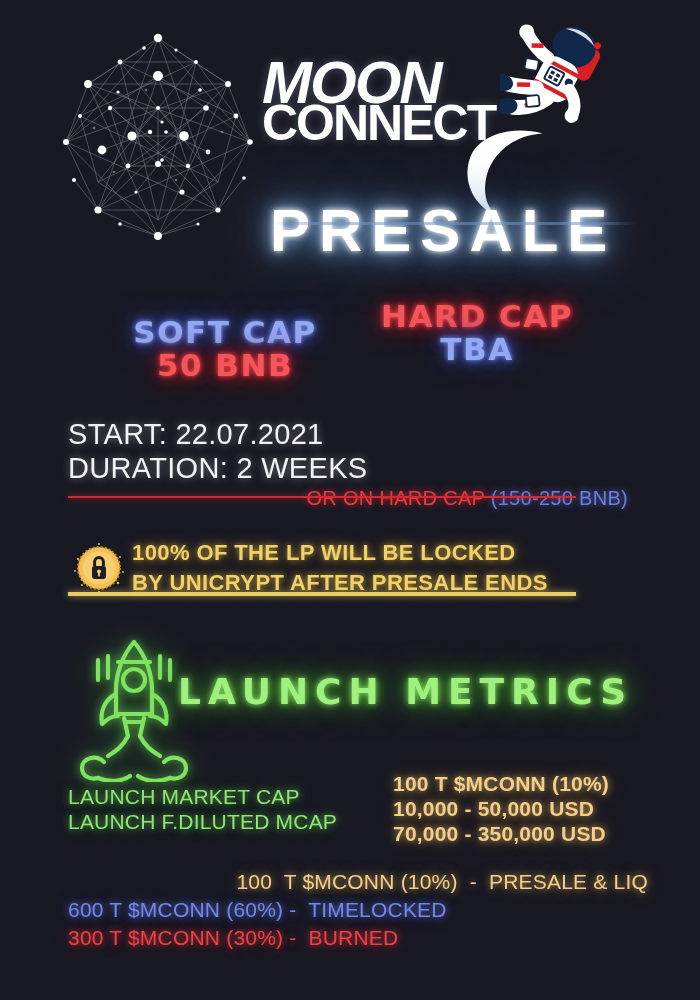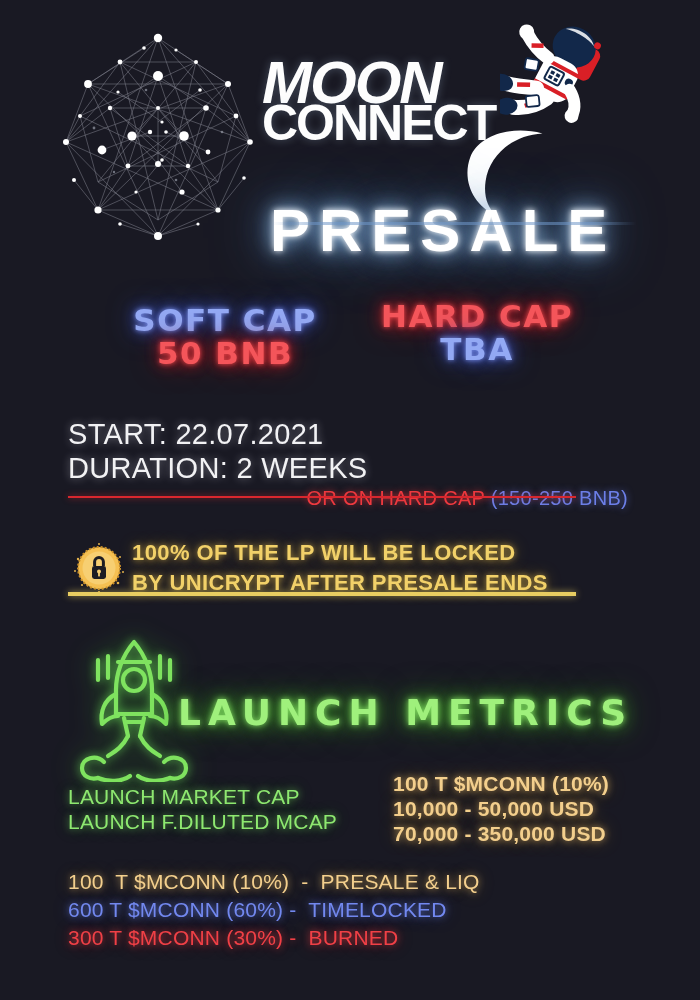--- a/index.html
+++ b/index.html
@@ -43,21 +43,21 @@
       0 0 60px #3d6f9e;
   }
   .presale-streak {
     position:absolute; left:272px; top:222px; width:364px; height:3px;
     background:linear-gradient(90deg, rgba(110,150,200,0) 0%, rgba(110,150,200,.55) 12%, rgba(110,150,200,.55) 88%, rgba(110,150,200,0) 100%);
   }
 
   
   .caps { position:absolute; left:0; top:300px; width:700px; height:80px; }
   .cap-col { position:absolute; text-align:center; }
-  .cap-soft { left:100px; top:4px; width:250px; }
+  .cap-soft { left:100px; top:16px; width:250px; }
   .cap-hard { left:352px; top:0; width:250px; }
   .cap-title, .cap-value {
     font-weight:bold; font-size:31px; letter-spacing:1.5px; line-height:1.08;
     font-family:"DejaVu Sans", sans-serif;
   }
   .neon-blue {
     color:#93a9f4;
     text-shadow:0 0 5px #7d93ef, 0 0 14px #4a63d8, 0 0 28px #2c40a8;
   }
   .neon-red {
@@ -86,42 +86,42 @@
     color:#f2d169; text-shadow:0 0 6px rgba(240,200,80,.7), 0 0 16px rgba(215,165,40,.45);
   }
   .rule-gold {
     position:absolute; left:68px; top:592px; width:508px; height:4px;
     background:#e8cd61; box-shadow:0 0 7px rgba(232,205,97,.7);
   }
 
   
   .rocket { position:absolute; left:74px; top:632px; width:120px; height:150px; }
   .metrics-title {
-    position:absolute; left:178px; top:692px;
+    position:absolute; left:178px; top:671px;
     font-size:36px; font-weight:bold; letter-spacing:7px;
     font-family:"DejaVu Sans", sans-serif;
     color:#9ff07c;
     text-shadow:0 0 6px #88e566, 0 0 18px #49b52c, 0 0 34px #2b7a18;
   }
 
   .metrics-rows { position:absolute; left:68px; top:760px; width:580px; }
   .mrow { position:relative; height:25px; }
   .mlabel {
     position:absolute; left:0; top:0; font-size:21px; letter-spacing:.2px;
     color:#8ee870; text-shadow:0 0 7px rgba(120,225,95,.7), 0 0 16px rgba(60,170,40,.4);
   }
   .mvalue {
     position:absolute; left:325px; top:12px; font-size:21px; font-weight:bold; letter-spacing:.2px;
     color:#f3cf8d; text-shadow:0 0 7px rgba(240,195,110,.75), 0 0 18px rgba(200,145,40,.45);
   }
 
   
   .tokenomics { position:absolute; left:68px; top:870px; width:580px; }
   .trow { height:28px; font-size:21px; letter-spacing:.2px; white-space:pre; }
-  .t-gold { color:#f3cf8d; text-shadow:0 0 7px rgba(240,195,110,.7), 0 0 17px rgba(200,145,40,.4); }
+  .t-gold { color:#f3cf8d; text-shadow:0 0 7px rgba(240,195,110,.7), 0 0 17px rgba(200,145,40,.4);text-align:right; }
   .t-blue { color:#7288ef; text-shadow:0 0 7px rgba(114,136,239,.75), 0 0 17px rgba(55,80,200,.45); }
   .t-red  { color:#f04046; text-shadow:0 0 7px rgba(240,64,70,.75), 0 0 17px rgba(185,25,32,.45); }
 </style>
 </head>
 <body>
 
 <div class="page">
 
   <div class="logo-block">
 

